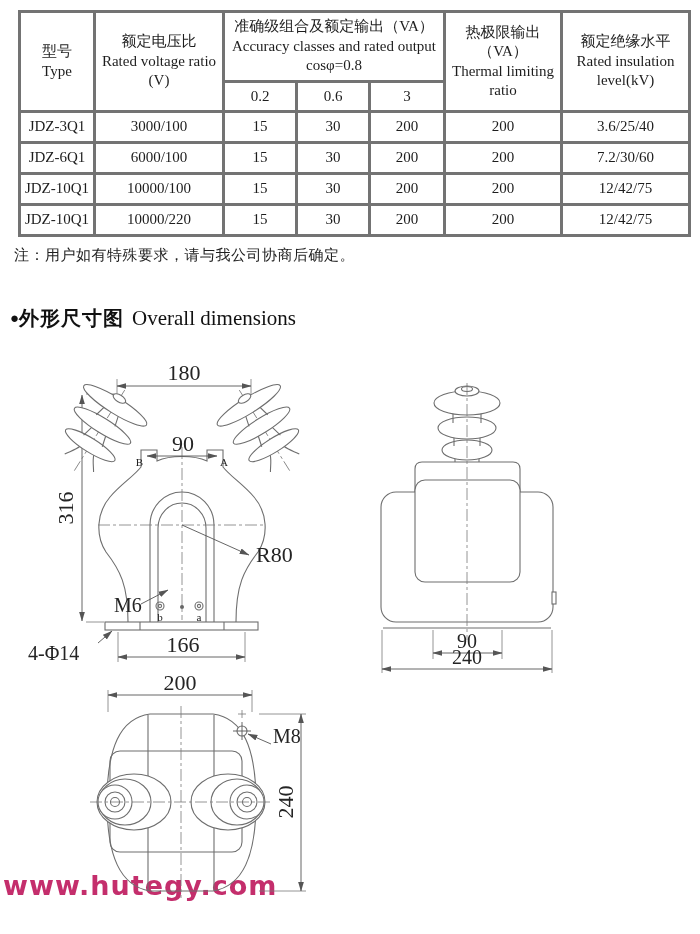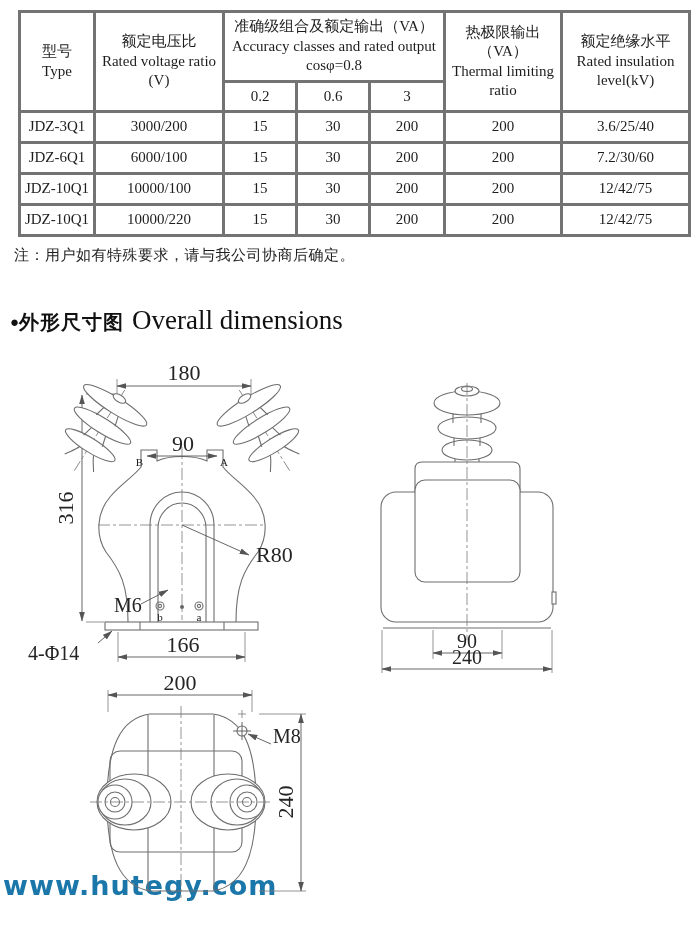--- a/index.html
+++ b/index.html
@@ -13,21 +13,21 @@
   #spec-table .h1{height:70px;}
   #spec-table .h2{height:30px;}
   #spec-table .dr td{height:28px;font-family:Liberation Serif, serif;}
   .cellline{display:block;}
   
   .note-zh{position:absolute;left:14px;top:246px;font-size:15px;letter-spacing:.5px;color:#1d1d1d;}
   .note-en{position:absolute;left:14px;top:270px;font-size:16px;color:#1d1d1d;}
   .section-heading{position:absolute;left:10px;top:305px;font-size:20px;color:#111;}
   .section-heading .bullet{font-size:15px;vertical-align:2px;}
   .section-heading .zh{font-weight:bold;letter-spacing:1px;}
-  .section-heading .en{font-size:27px;margin-left:8px;}
+  .section-heading .en{font-size:21px;margin-left:8px;}
   
   #drawings{position:absolute;left:0;top:340px;z-index:2;}
   .ln{stroke:#6e6e6e;stroke-width:1.1;fill:none;}
   .fw{fill:#fff;}
   .thin{stroke:#7a7a7a;stroke-width:.8;fill:none;}
   .dim{stroke:#555;stroke-width:.9;fill:none;}
   .cl{stroke-dasharray:12 3 3 3;}
   .dtxt{font-family:"Liberation Serif","DejaVu Serif",serif;font-size:20px;fill:#242424;}
   .dtxt-lg{font-size:22px;}
   .dtxt-sm{font-size:11px;}
@@ -79,21 +79,21 @@
         <span class="cellline">level(kV)</span>
       </th>
     </tr>
     <tr class="h2">
       <th>0.2</th>
       <th>0.6</th>
       <th>3</th>
     </tr>
     <tr class="dr">
       <td>JDZ-3Q1</td>
-      <td>3000/200</td>
+      <td>3000/100</td>
       <td>15</td>
       <td>30</td>
       <td>200</td>
       <td>200</td>
       <td>3.6/25/40</td>
     </tr>
     <tr class="dr">
       <td>JDZ-6Q1</td>
       <td>6000/100</td>
       <td>15</td>
@@ -122,21 +122,21 @@
     </tr>
   </tbody>
     </table>
 
   <div class="note-zh">注：用户如有特殊要求，请与我公司协商后确定。</div>
   <div class="section-heading">
     <span class="bullet">●</span><span class="zh">外形尺寸图</span><span class="en">Overall dimensions</span>
   </div>
 
   <div id="watermark" style="color:#9fbedd;">
-    <div class="w2" style="color:#0369a1;">www.hutegy.com</div>
+    <div class="w2" style="color:#be185d;">www.hutegy.com</div>
   </div>
 
   <svg id="drawings" width="700" height="594" viewBox="0 340 700 594" xmlns="http://www.w3.org/2000/svg">
     <defs>
       <marker id="arw" viewBox="0 0 10 8" refX="9.5" refY="4" markerWidth="11" markerHeight="9" orient="auto-start-reverse">
         <path d="M0,1 L10,4 L0,7 Z" fill="#555"></path>
       </marker>
     </defs>
 
     <g>

